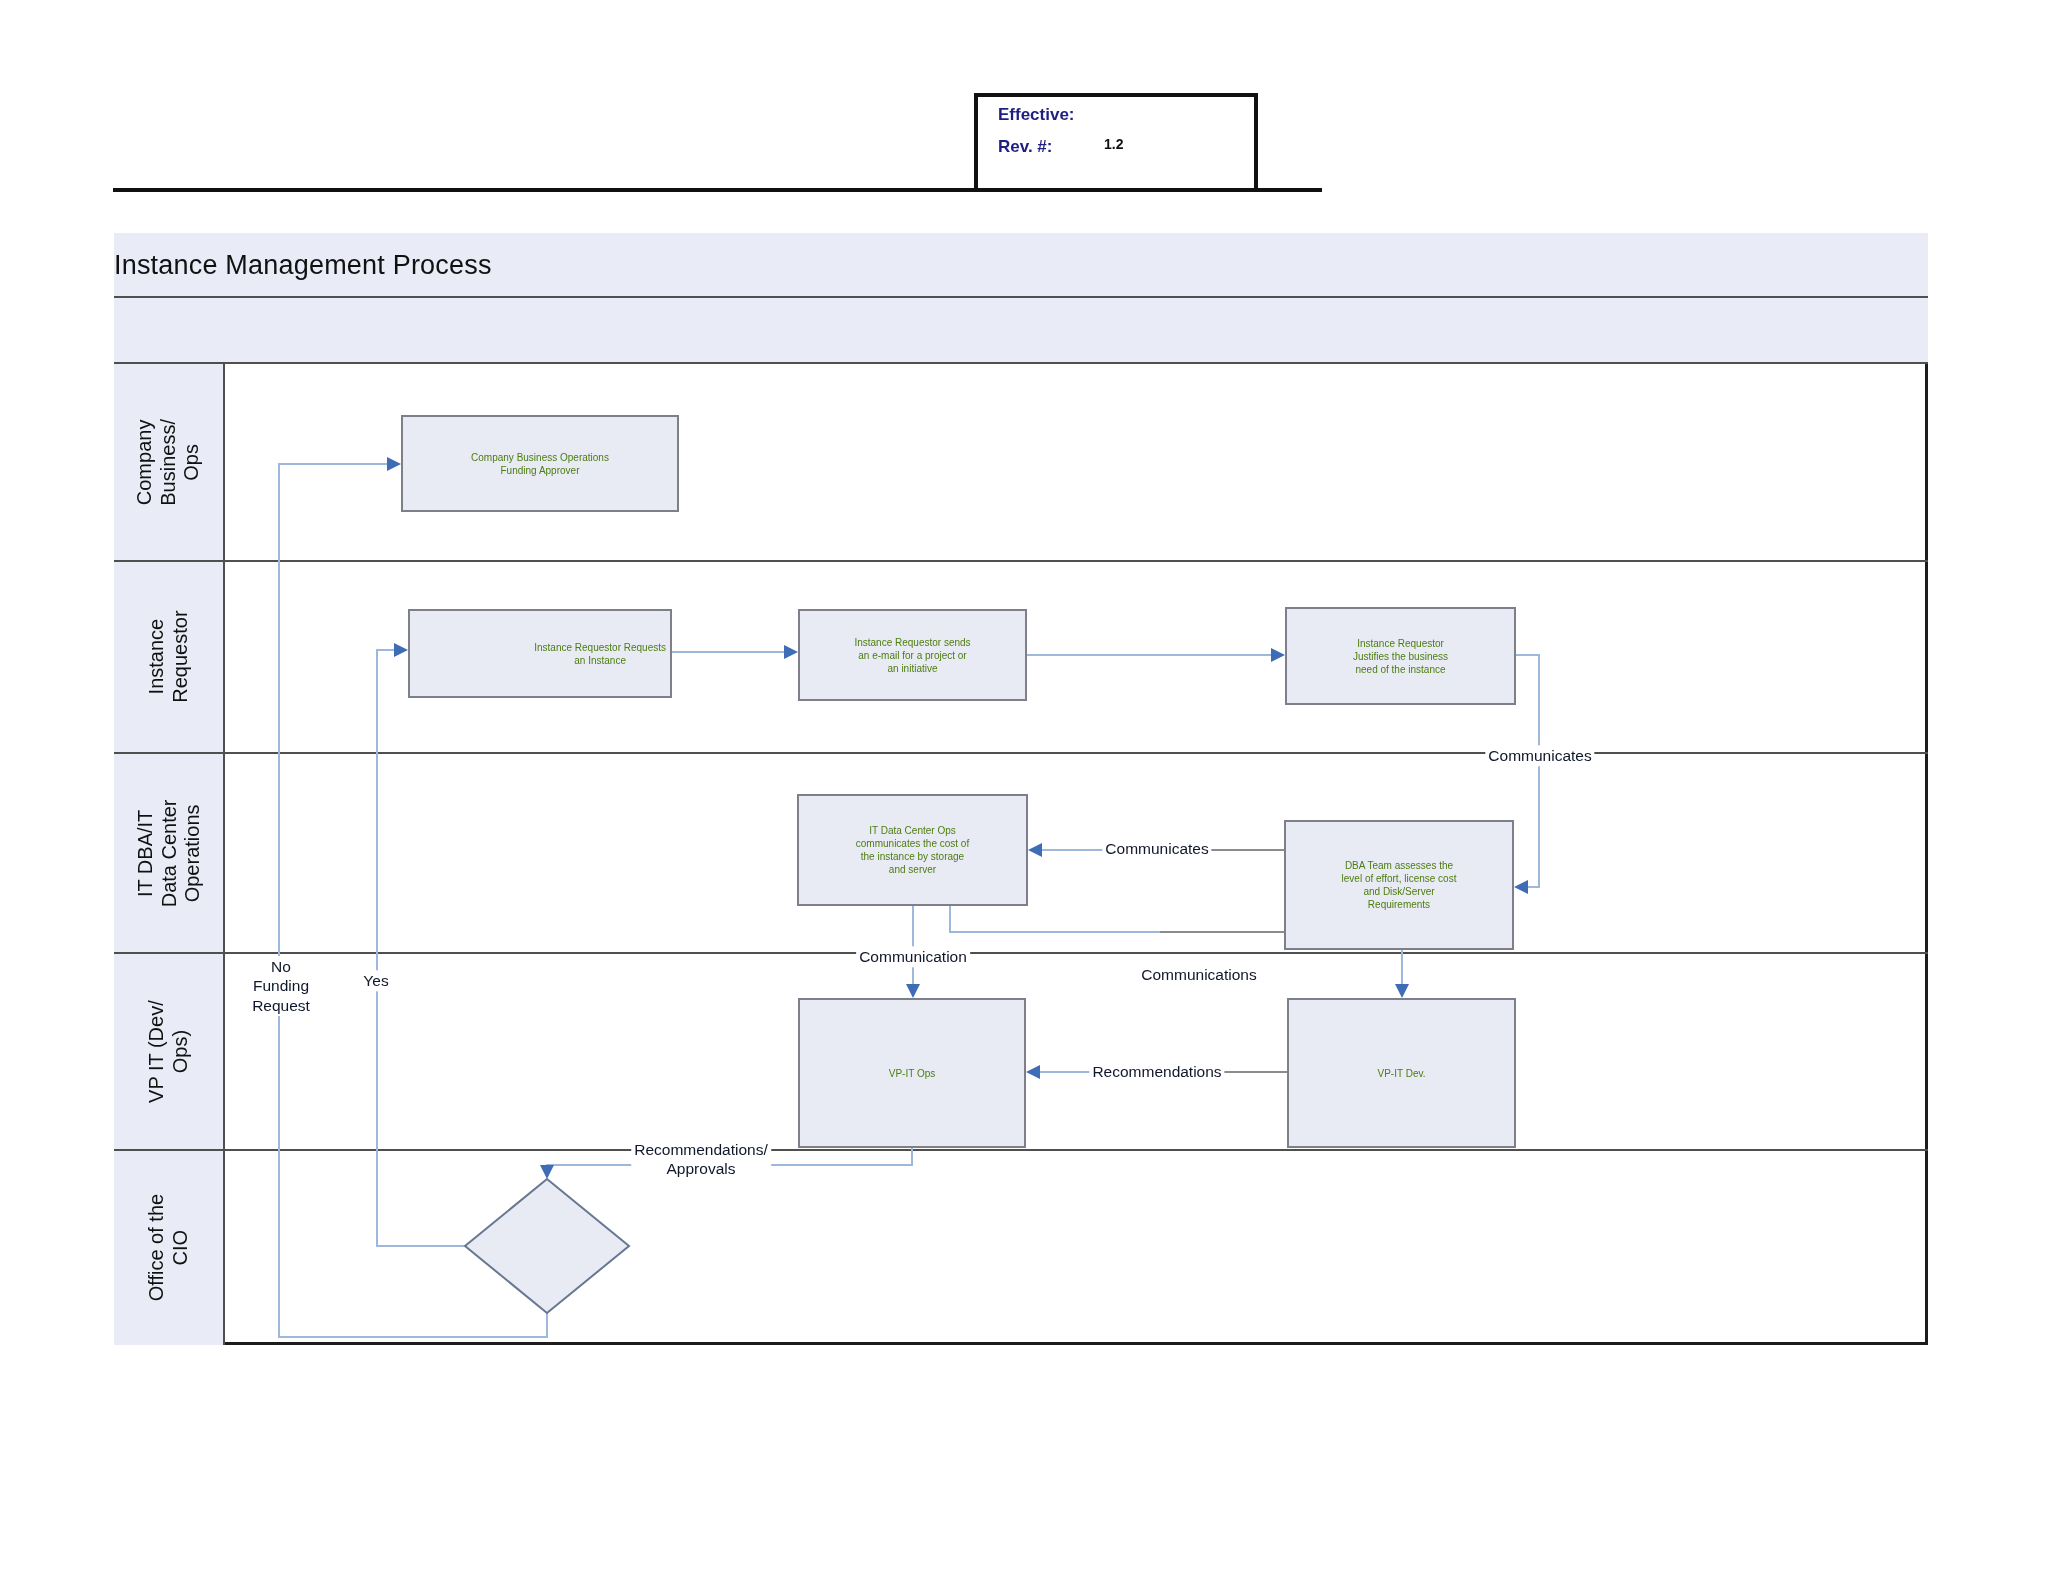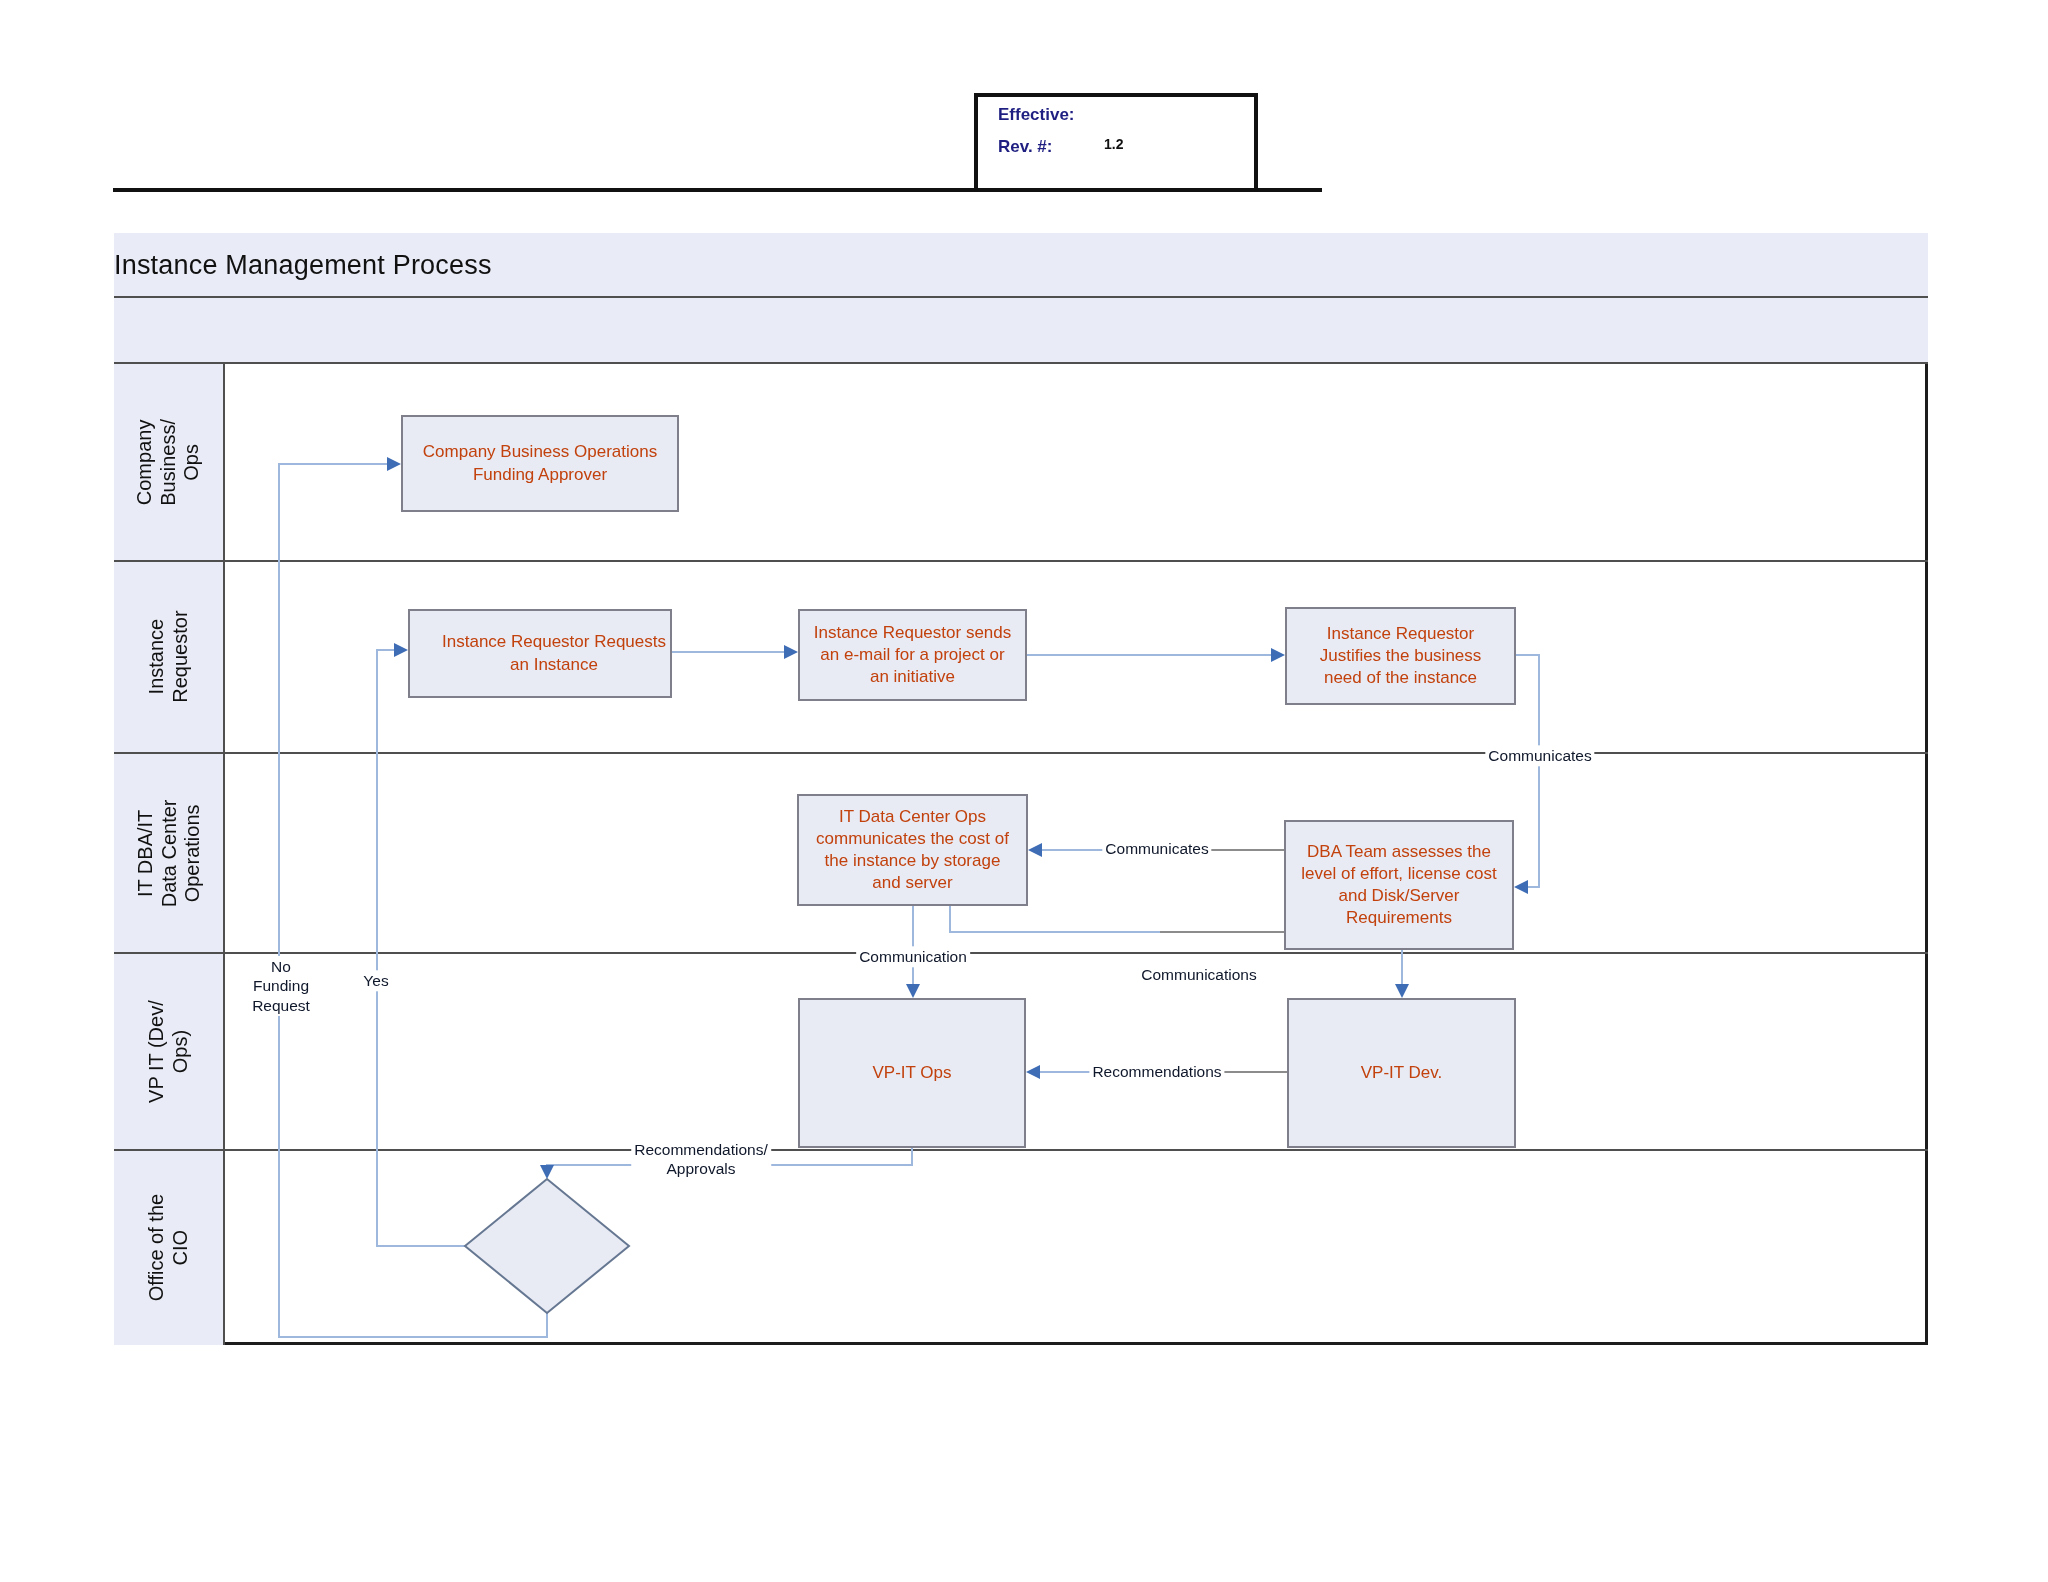--- a/index.html
+++ b/index.html
@@ -29,21 +29,21 @@
 
   
   #wires{left:0;top:0;z-index:4;pointer-events:none;}
   .wire{fill:none;stroke:#9db8dc;stroke-width:2px;}
   .wire-gray{fill:none;stroke:#8c8c8c;stroke-width:2px;}
   .arrow{fill:#3e6db5;stroke:none;}
 
   
   .node{background:#e8ebf4;border:2px solid #7f7f8b;box-sizing:border-box;z-index:5;
         display:flex;align-items:center;justify-content:center;text-align:center;}
-  .node span{white-space:pre-line;font-size:17px;line-height:1.3;color:#c2410c;padding:0 4px;}
+  .node span{white-space:pre-line;font-size:10px;line-height:1.3;color:#4d7c0f;padding:0 4px;}
   #diamond-shape{z-index:5;}
   #node-cio{background:transparent;border:none;z-index:6;}
 
   
   .edge-label{z-index:7;background:#ffffff;font-size:15.5px;color:#0f172a;text-align:center;
               white-space:pre-line;line-height:1.25;padding:1px 3px;transform:translate(-50%,-50%);}
 </style>
 </head>
 <body>
 

